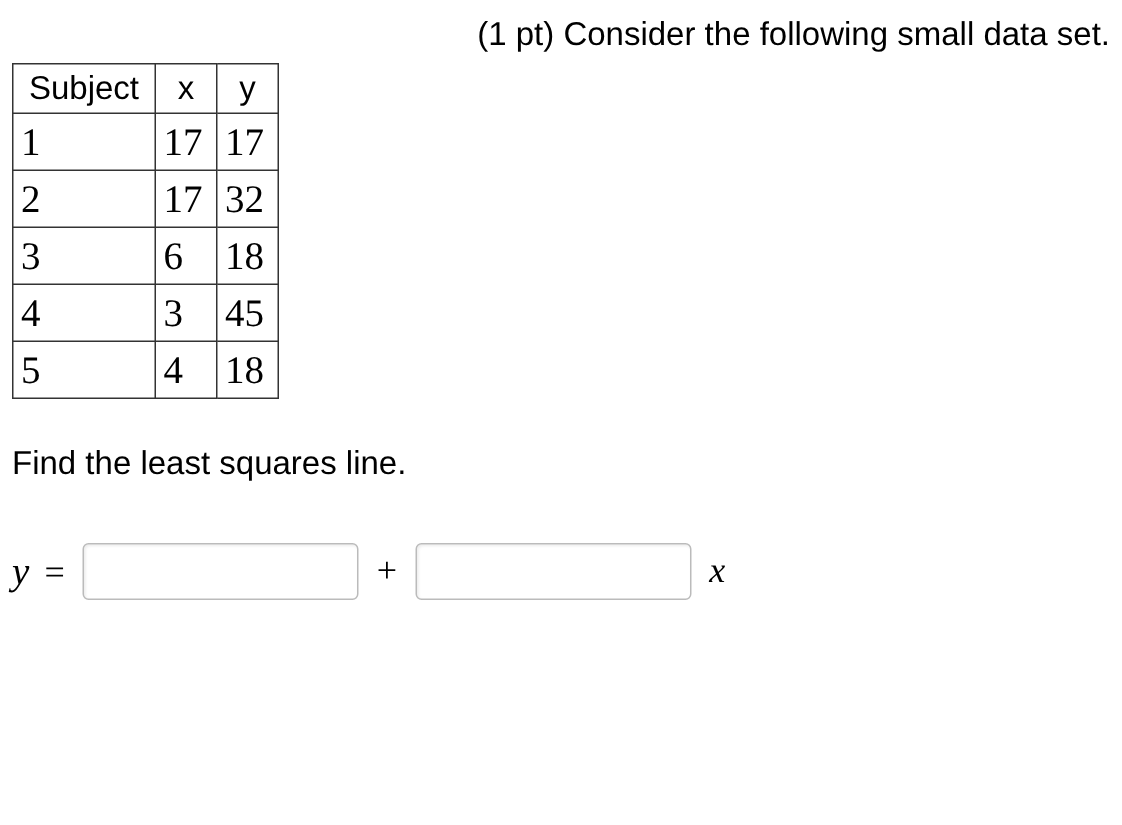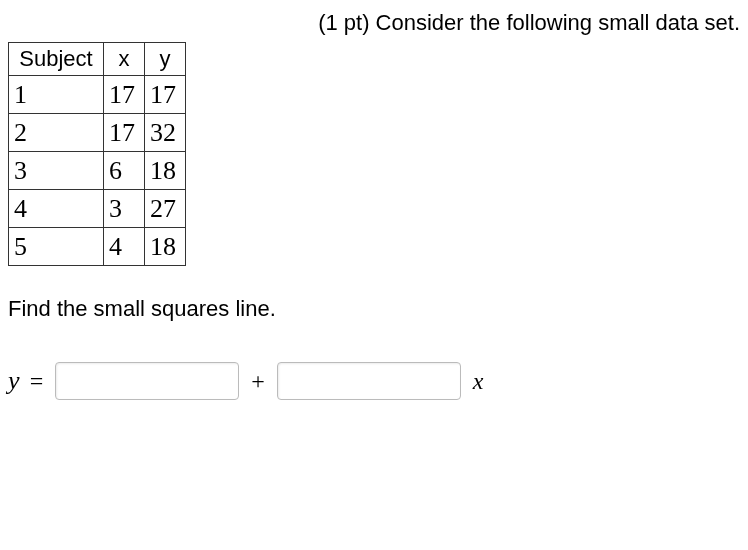--- a/index.html
+++ b/index.html
@@ -98,31 +98,31 @@
     <td>32</td>
   </tr>
   <tr>
     <td>3</td>
     <td>6</td>
     <td>18</td>
   </tr>
   <tr>
     <td>4</td>
     <td>3</td>
-    <td>27</td>
+    <td>45</td>
   </tr>
   <tr>
     <td>5</td>
     <td>4</td>
     <td>18</td>
   </tr>
 </tbody>
   </table>
 
-<div class="question-line">Find the small squares line.</div>
+<div class="question-line">Find the least squares line.</div>
 
 <div class="answer-row">
   <span>
     <span class="mathvar">y</span>
     <span class="eq">=</span>
   </span>
   <input type="text" value="" style="">
   <span class="plus">+</span>
   <input type="text" value="" style="">
   <span class="x-term">x</span>

